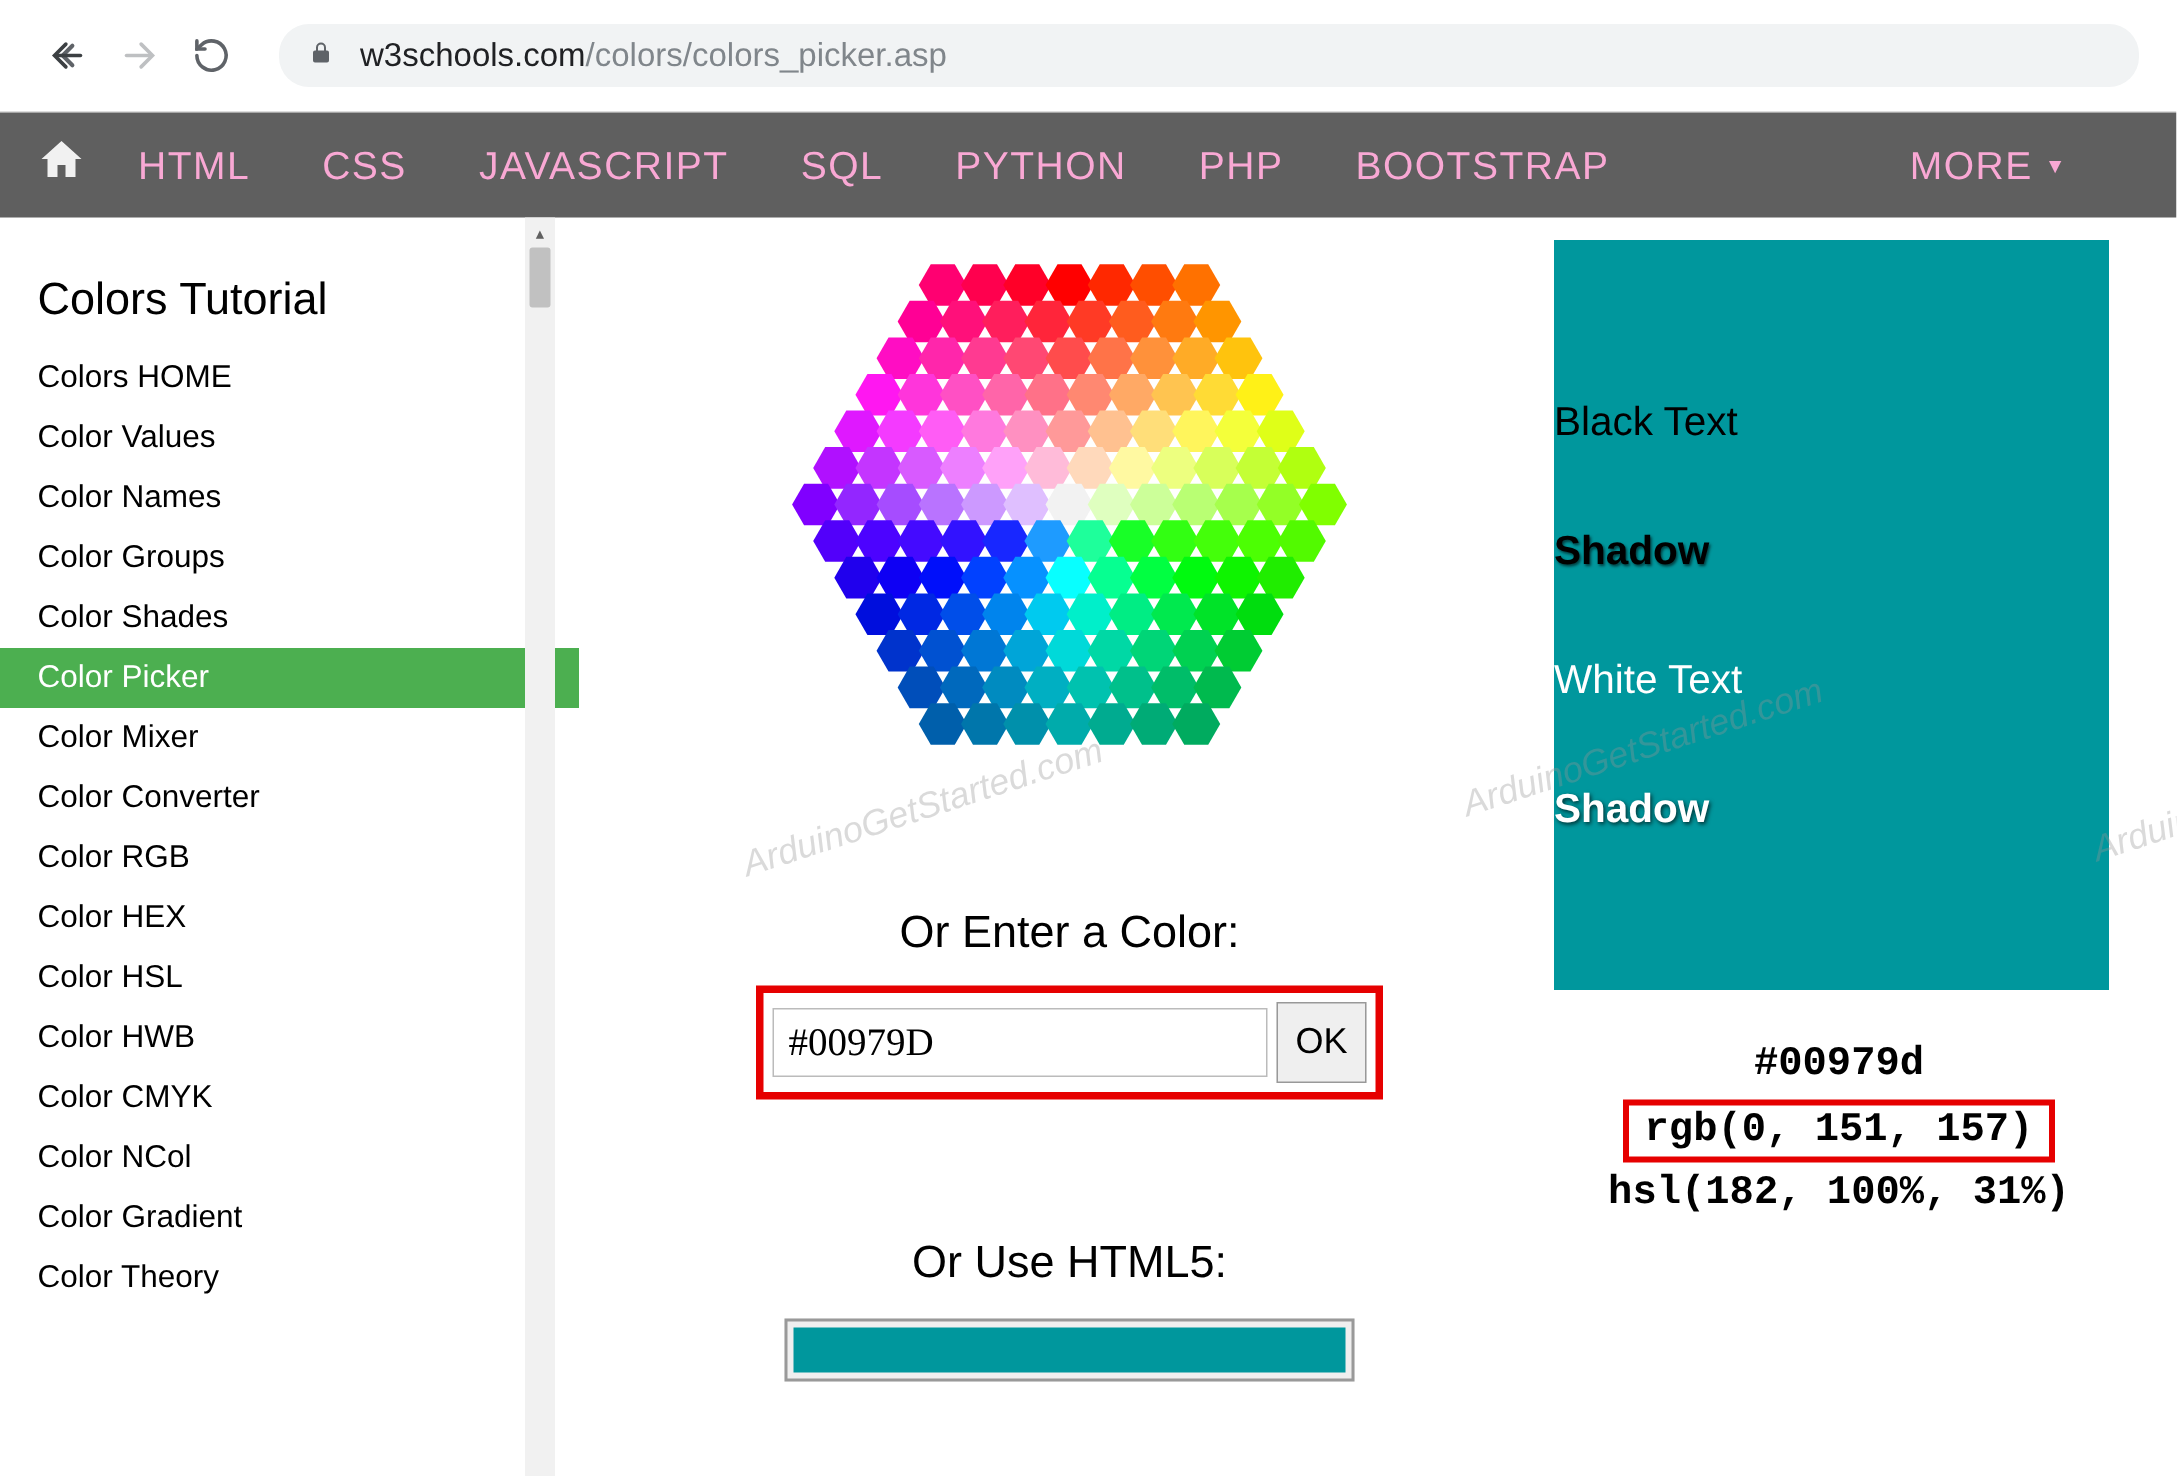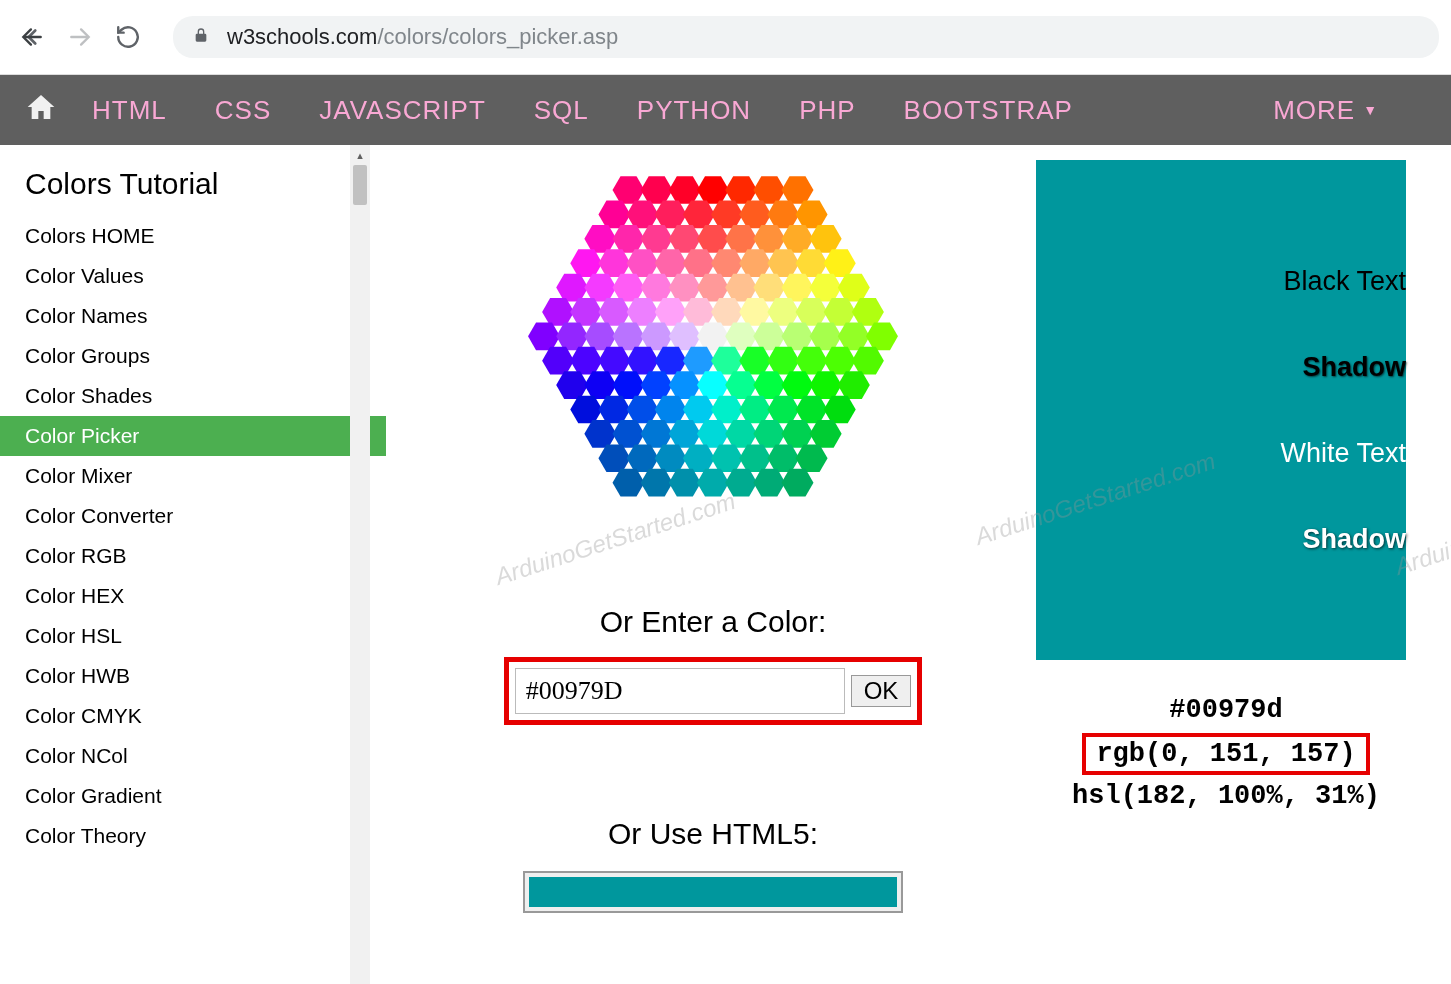--- a/index.html
+++ b/index.html
@@ -1,61 +1,61 @@
 <!DOCTYPE html>
 <html><head>
 <meta charset="utf-8">
 <style>
 * { box-sizing: border-box; margin: 0; padding: 0; }
 body { font-family: Verdana, Geneva, sans-serif; background: #fff; width: 1451px; height: 984px; overflow: hidden; }
 
 
-.browser-bar { height: 75px; background: #fff; display: flex; align-items: center; padding: 0 12px; border-bottom: 1px solid #ddd; }
+.browser-bar { height: 75px; background: #fff; display: flex; align-items: center; padding: 0 25px; border-bottom: 1px solid #ddd; }
 .browser-bar .nav-btn { width: 40px; height: 40px; display: flex; align-items: center; justify-content: center; color: #5f6368; font-size: 26px; margin-right: 8px; cursor: pointer; border-radius: 50%; }
 .browser-bar .refresh { margin-right: 25px; }
 .address { flex: 1; display: flex; align-items: center; background: #f1f3f4; border-radius: 20px; height: 42px; padding: 0 20px; color: #5f6368; font-size: 22px; }
 .address .lock { margin-right: 18px; font-size: 18px; }
 .url-dim { color: #80868b; }
 .url-dark { color: #202124; }
 
 
 .topnav { height: 70px; background: #5f5f5f; display: flex; align-items: center; padding: 0 25px; color: #fff; }
 .topnav .home-icon { font-size: 30px; margin-right: 35px; cursor: pointer; }
 .topnav a { color: #f9a8d4; text-decoration: none; font-size: 26px; letter-spacing: 1px; margin-right: 48px; cursor: pointer; }
 .topnav .more { margin-left: auto; display: flex; align-items: center; }
 .topnav .caret { margin-left: 8px; font-size: 14px; }
 
 
 .content { display: flex; height: calc(984px - 75px - 70px); }
 .sidebar-wrapper { width: 370px; position: relative; }
-.sidebar { width: 386px; overflow-y: auto; height: 100%; padding-top: 12px; }
+.sidebar { width: 386px; overflow-y: auto; height: 100%; padding-top: 28px; }
 .scrollbar { position: absolute; right: 0; top: 0; width: 20px; height: 100%; background: #f1f1f1; }
 .scrollbar-thumb { position: absolute; top: 0; left: 3px; width: 14px; height: 40px; background: #c1c1c1; border-radius: 2px; }
 .scrollbar-arrow { position: absolute; left: 0; width: 20px; height: 20px; display: flex; align-items: center; justify-content: center; color: #606060; font-size: 11px; }
 
 .sidebar h2 { font-size: 30px; font-weight: 400; padding: 10px 25px 15px; color: #000; }
 .sidebar a { display: block; padding: 8px 25px; font-size: 21px; color: #000; text-decoration: none; cursor: pointer; }
 .sidebar a.active { background: #4caf50; color: #fff; }
 
 .main { flex: 1; display: flex; padding: 15px 35px 0 60px; position: relative; }
 .center-col { flex: 1; display: flex; flex-direction: column; align-items: center; }
 .hexmap { width: 420px; height: 380px; margin-top: 10px; position: relative; }
 .hexmap svg { width: 100%; height: 100%; }
 
 .enter-heading { font-size: 30px; color: #000; margin-top: 55px; font-weight: 400; }
 .input-row { margin-top: 18px; border: 5px solid #e60000; padding: 6px; display: flex; align-items: center; }
 .input-row input { width: 330px; height: 46px; font-size: 26px; padding: 4px 10px; border: 1px solid #bbb; font-family: Verdana; }
-.input-row button { height: 32px; padding: 0 12px; font-size: 24px; margin-left: 6px; border: 1px solid #999; background: #efefef; cursor: pointer; }
+.input-row button { height: 54px; padding: 0 12px; font-size: 24px; margin-left: 6px; border: 1px solid #999; background: #efefef; cursor: pointer; }
 
 .html5-heading { font-size: 30px; color: #000; margin-top: 92px; font-weight: 400; }
 .html5-color { margin-top: 20px; border: 2px solid #999; padding: 4px; width: 380px; height: 42px; background: #efefef; }
 .html5-color .swatch { width: 100%; height: 100%; background: #00979d; }
 
 .right-col { width: 380px; margin-left: 40px; }
-.preview-box { width: 370px; height: 500px; background: #00979d; display: flex; flex-direction: column; align-items: flex-end; justify-content: center; gap: 55px; }
+.preview-box { width: 370px; height: 500px; background: #00979d; display: flex; flex-direction: column; align-items: flex-start; justify-content: center; gap: 55px; }
 .preview-box .black-text { color: #000; font-size: 27px; }
 .preview-box .shadow-black { color: #000; font-size: 27px; font-weight: bold; text-shadow: 1px 1px 2px rgba(0,0,0,0.6); }
 .preview-box .white-text { color: #ffffff; font-size: 27px; }
 .preview-box .shadow-white { color: #fff; font-size: 27px; font-weight: bold; text-shadow: 1px 1px 3px rgba(0,0,0,0.7); }
 
 .color-values { margin-top: 35px; text-align: center; font-family: "Courier New", monospace; font-size: 27px; font-weight: bold; }
 .color-values .hex { margin-bottom: 8px; }
 .color-values .rgb { border: 4px solid #e60000; display: inline-block; padding: 2px 10px; margin-bottom: 6px; }
 .color-values .hsl { }
 

